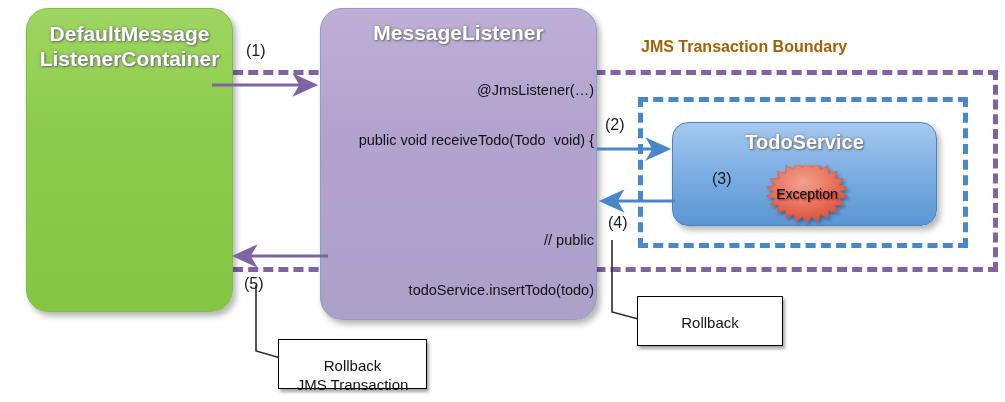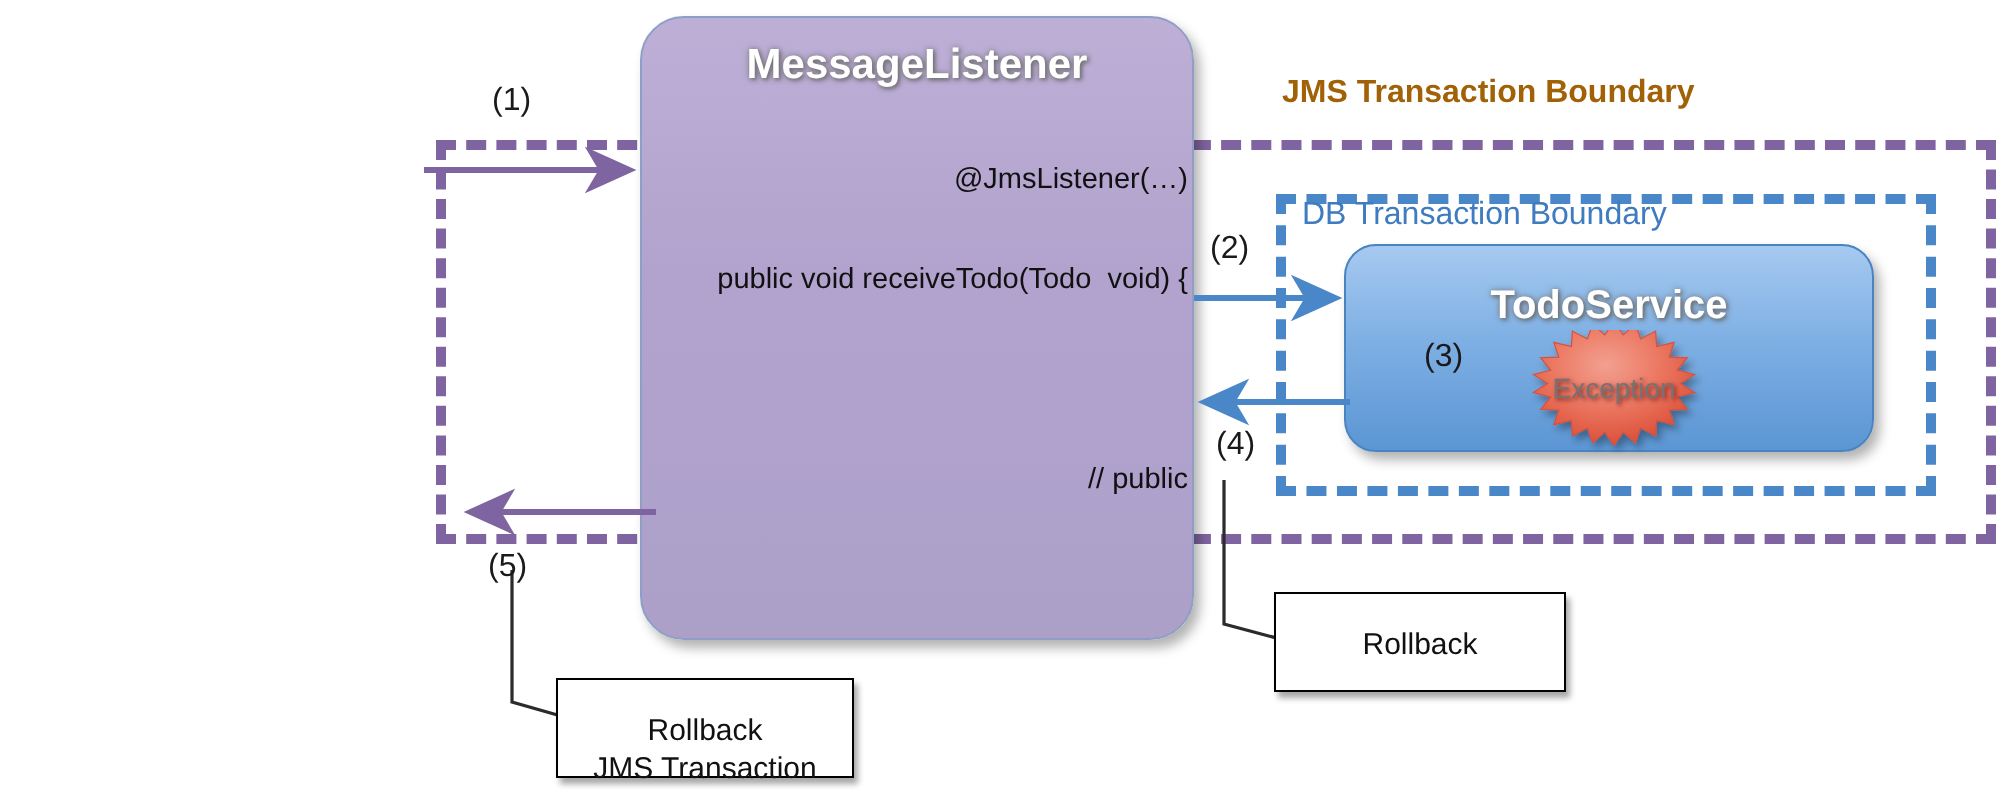--- a/index.html
+++ b/index.html
@@ -29,21 +29,21 @@
     box-shadow:3px 4px 6px rgba(0,0,0,.30);
   }
 
   .boxtitle{
     text-align:center;font-weight:bold;color:#ffffff;
     text-shadow:0 0 3px rgba(120,120,120,.9),1px 1px 2px rgba(90,90,90,.8);
     line-height:1.18;
   }
   #dmlc .boxtitle{font-size:21px;padding-top:13px;}
   #msglistener .boxtitle{font-size:21px;padding-top:12px;}
-  #todoservice .boxtitle{font-size:20px;padding-top:19px;}
+  #todoservice .boxtitle{font-size:20px;padding-top:8px;}
 
   
   .code{
     position:absolute;left:11px;top:45px;width:262px;
     font-size:14.5px;color:#111;line-height:1.0;white-space:pre;
   }
   .code div{height:21px;text-align:right;}
 
   
   .dashbox{position:absolute;box-sizing:border-box;background:transparent;}
@@ -75,44 +75,50 @@
   }
   #calloutJms{left:278px;top:339px;width:149px;height:50px;}
   #calloutDb{left:637px;top:296px;width:146px;height:50px;}
 
   
   #exception{
     position:absolute;left:753px;top:165px;width:108px;height:62px;
   }
   #exception .starlabel{
     position:absolute;left:0;top:21px;width:108px;text-align:center;
-    font-size:14px;color:#737373;
+    font-size:14px;color:#000000;
     text-shadow:1px 1px 2px rgba(110,20,20,.85);
     pointer-events:none;
   }
 </style>
 </head>
 <body>
 
 <div id="stage">
 
   <div class="dashbox" id="jmsBoundary"></div>
   <div class="boundary-label" id="jmsLabel">JMS Transaction Boundary</div>
 
   <div class="dashbox" id="dbBoundary"></div>
-  <div class="boundary-label" id="dbLabel">DB Transaction Boundary</div>
-
+
+  <div class="box" id="dmlc">
+    <div class="boxtitle">
+      <span>DefaultMessage</span><br>
+      <span>ListenerContainer</span>
+    </div>
+  </div>
 
   <div class="box" id="msglistener">
     <div class="boxtitle">MessageListener</div>
     <div class="code">
       <div>@JmsListener(…)</div>
       <div>public void receiveTodo(Todo  void) {</div>
       <div></div>
       <div>   // public</div>
+      <div>   todoService.insertTodo(todo)</div>
       <div></div>
       <div></div>
       
       
       
     </div>
   </div>
 
   <div class="box" id="todoservice">
     <div class="boxtitle">TodoService</div>

